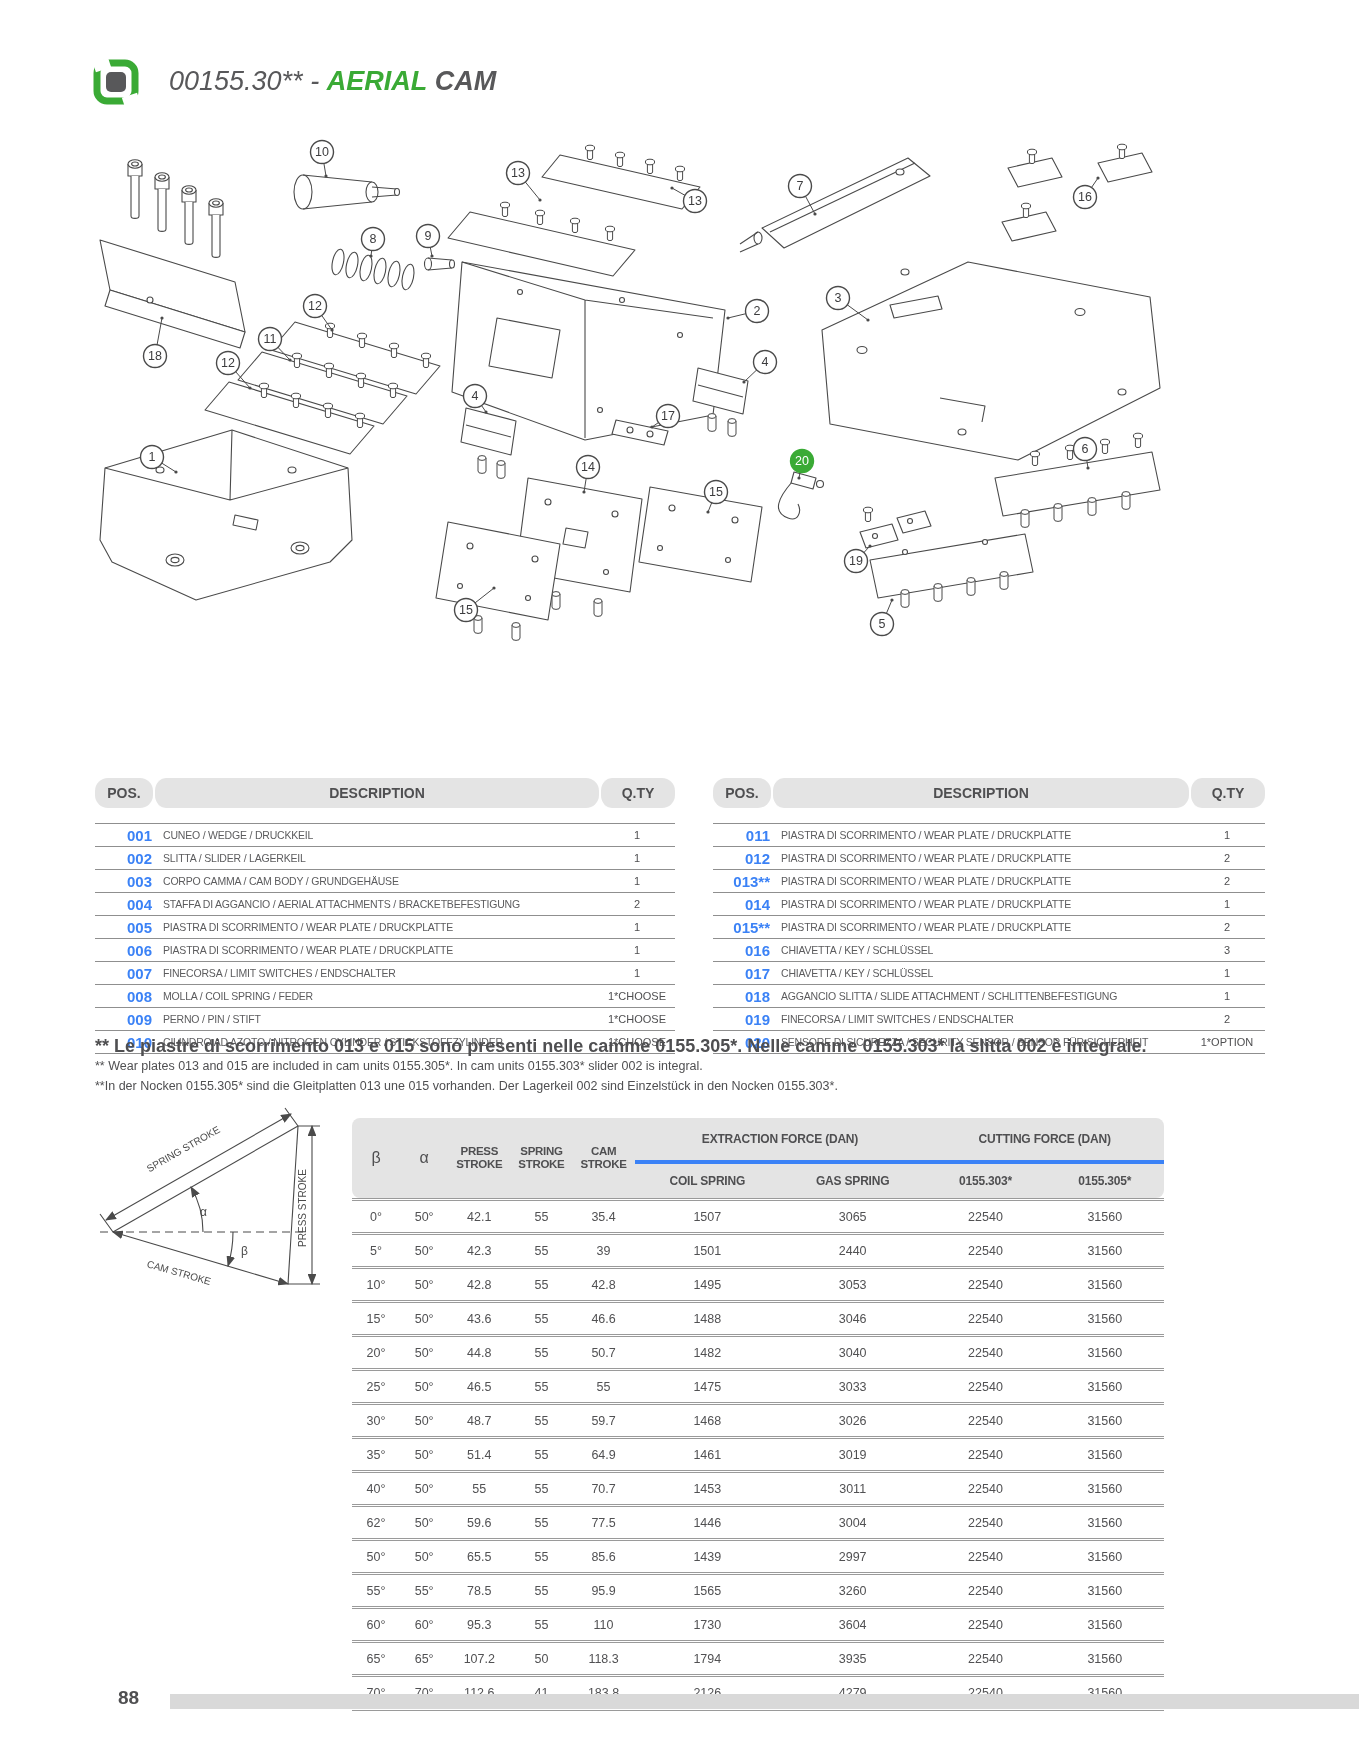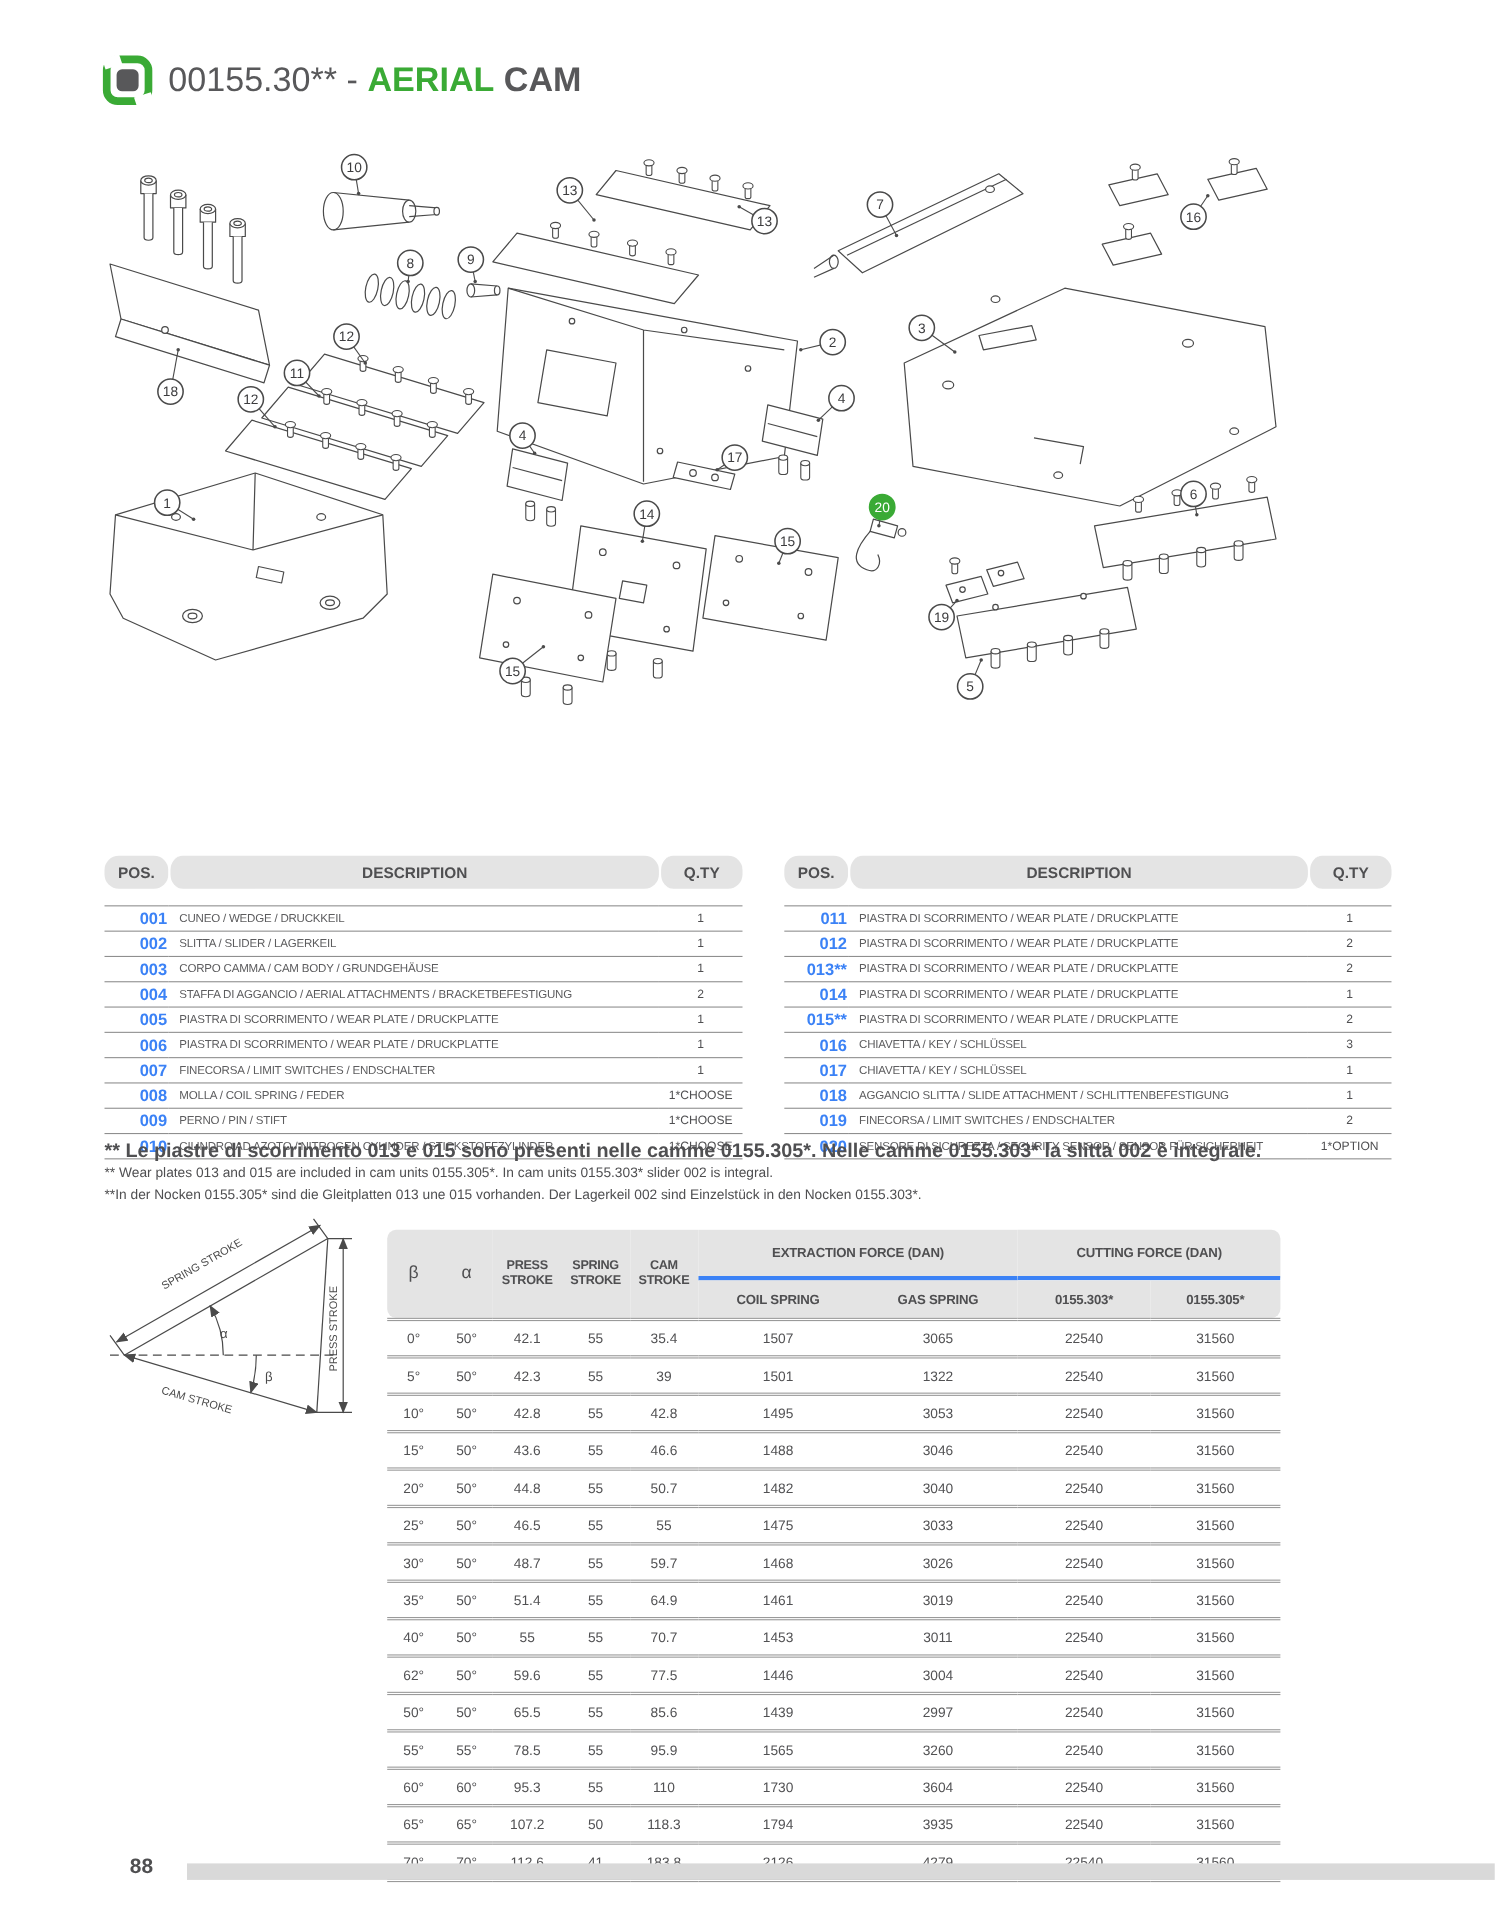--- a/index.html
+++ b/index.html
@@ -1,20 +1,20 @@
 <!DOCTYPE html>
 <html><head>
 <meta charset="utf-8">
 <style>
   html,body{margin:0;padding:0;background:#fff;}
   .page{position:relative;width:1359px;height:1754px;background:#fff;overflow:hidden;
         font-family:"Liberation Sans",sans-serif;color:#4f4f51;}
   
   .hdr{position:absolute;left:93px;top:50px;display:flex;align-items:center;gap:14px;}
-  .hdr h1{margin:0;font-size:31px;font-weight:400;color:#58585a;letter-spacing:0;}
+  .hdr h1{margin:16px;font-size:27px;font-weight:400;color:#58585a;letter-spacing:0;font-style:italic;}
   .hdr .accent{font-weight:bold;color:#3aaa35;}
   .hdr .strong{font-weight:bold;color:#58585a;}
   
   svg.diagram{position:absolute;left:0;top:115px;}
   svg text{font-family:"Liberation Sans",sans-serif;}
   
   table.parts{position:absolute;border-collapse:separate;border-spacing:0;table-layout:fixed;}
   #parts-left{left:95px;top:778px;width:580px;}
   #parts-right{left:713px;top:778px;width:552px;}
   table.parts th{background:#e4e4e4;height:28px;font-size:14px;font-weight:bold;color:#4f4f51;
@@ -558,21 +558,21 @@
           <td>22540</td>
           <td>31560</td>
         </tr>
         <tr>
           <td>5°</td>
           <td>50°</td>
           <td>42.3</td>
           <td>55</td>
           <td>39</td>
           <td>1501</td>
-          <td>1322</td>
+          <td>2440</td>
           <td>22540</td>
           <td>31560</td>
         </tr>
         <tr>
           <td>10°</td>
           <td>50°</td>
           <td>42.8</td>
           <td>55</td>
           <td>42.8</td>
           <td>1495</td>

